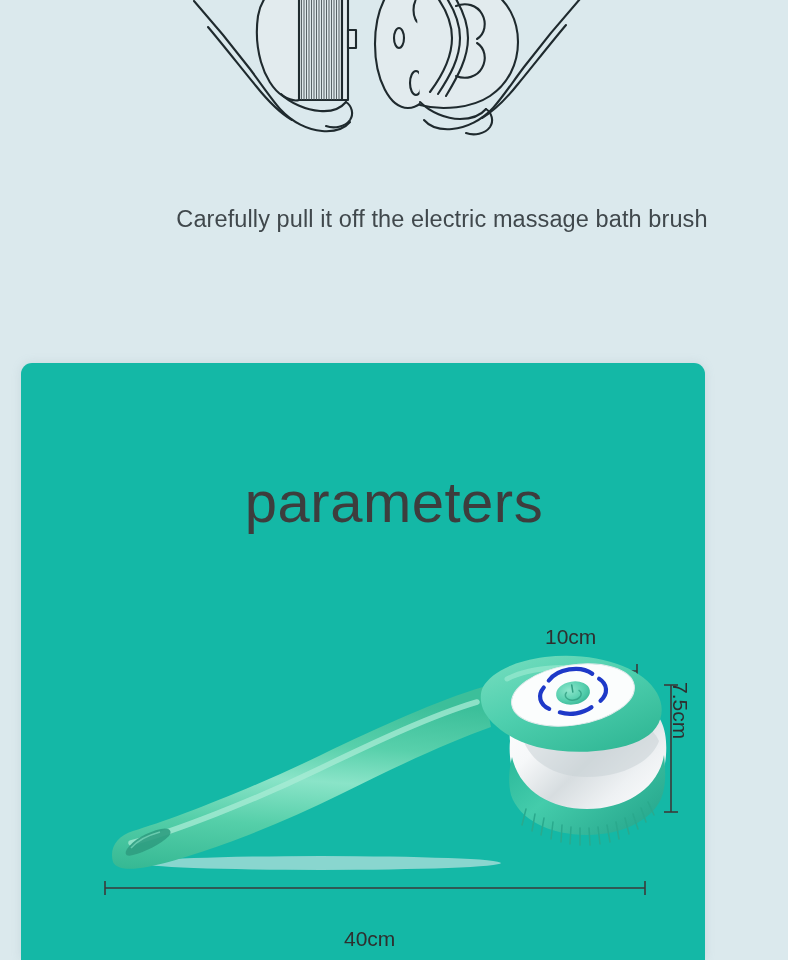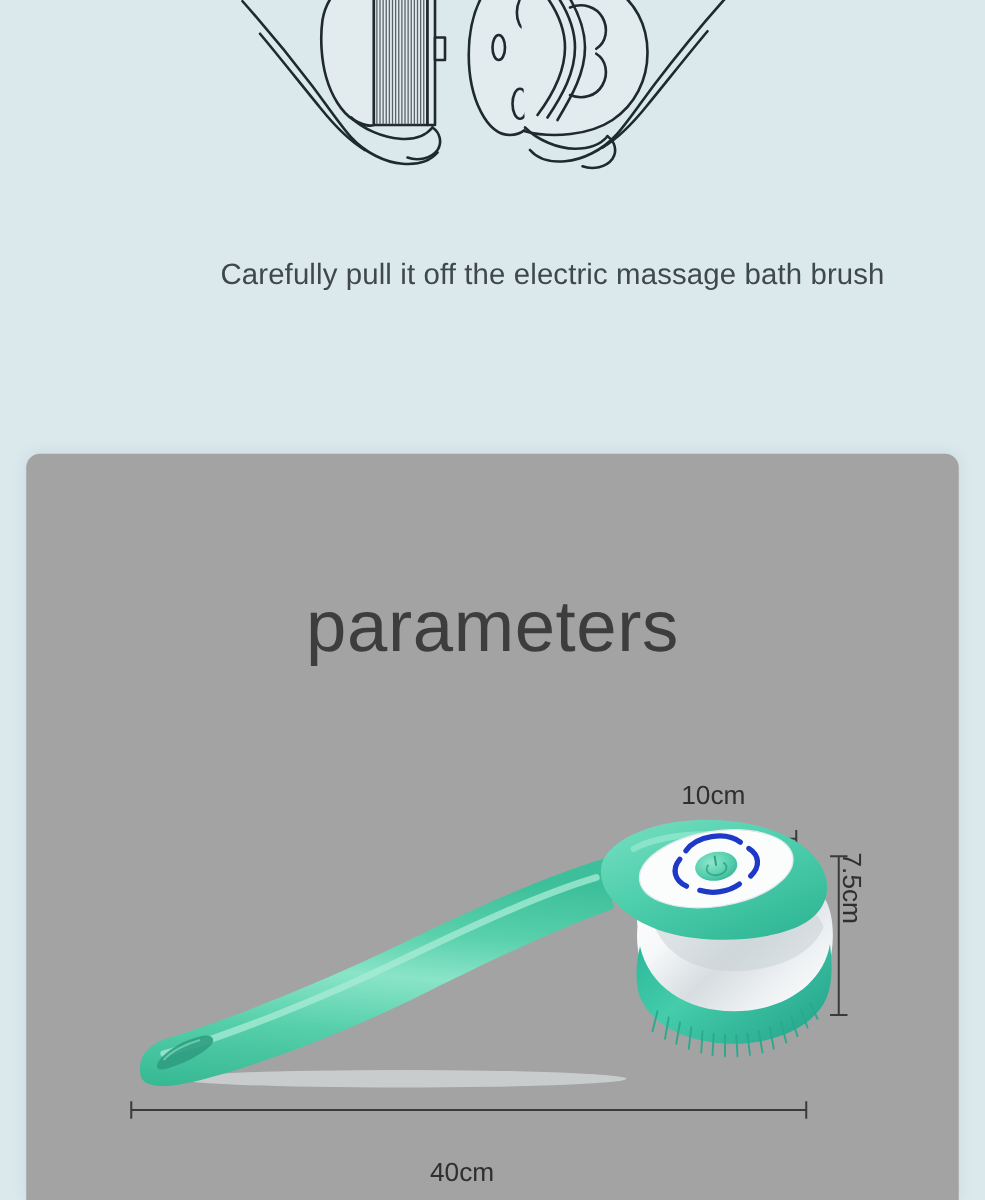--- a/index.html
+++ b/index.html
@@ -47,23 +47,23 @@
     letter-spacing: 0.1px;
     white-space: nowrap;
     padding-left: 48px;
   }
 
   
   #parameters-card {
     position: absolute;
     left: 21px;
     top: 363px;
-    width: 746px;
+    width: 684px;
     height: 597px;
-    background: #a3a3a3;
+    background: #14b8a6;
     border-radius: 11px 11px 0 0;
     box-shadow: 0 0 10px rgba(150,175,185,0.28);
     overflow: hidden;
   }
   #parameters-title {
     position: absolute;
     left: 0;
     top: 71px;
     width: 746px;
     text-align: center;

